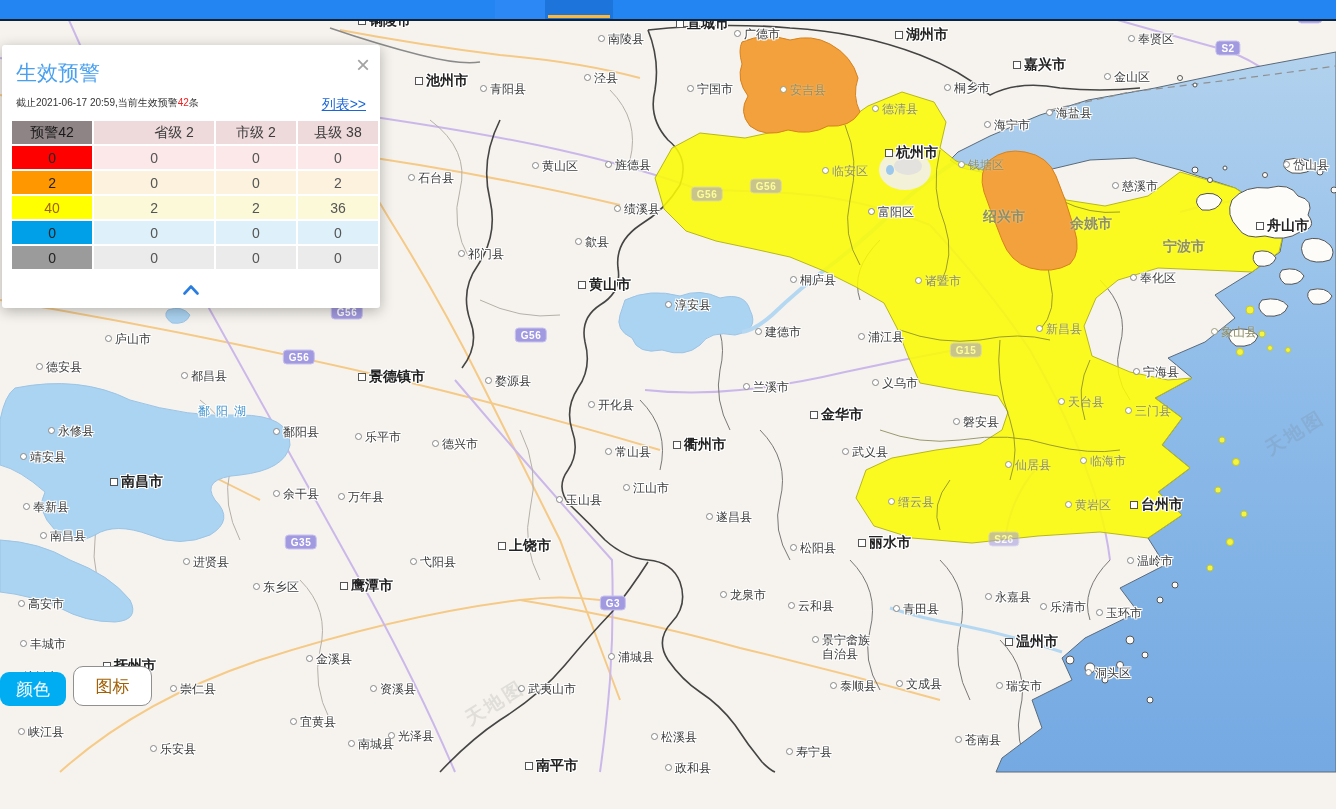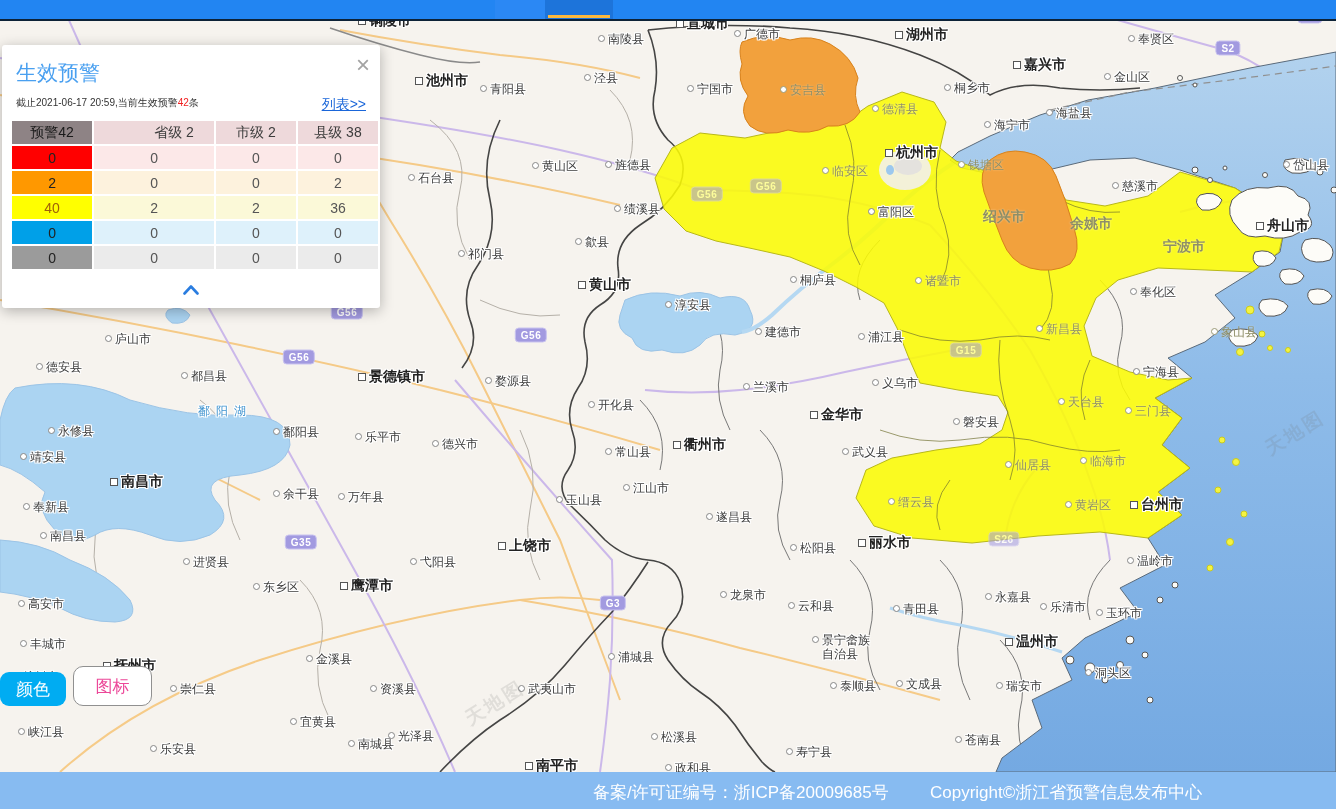--- a/index.html
+++ b/index.html
@@ -40,21 +40,21 @@
   .p-summary .red{color:#f02020;}
   .p-link{position:absolute;right:14px;top:51px;font-size:14px;color:#1a66d9;text-decoration:underline;cursor:pointer;}
   #wtable{position:absolute;left:8px;top:74px;border-collapse:separate;border-spacing:2px;}
   #wtable td,#wtable th{width:86px;height:23px;text-align:center;font-size:14px;font-weight:normal;padding:0;}
   #wtable th{color:#3c3c3c;}
   .p-chevron{position:absolute;left:50%;margin-left:-8px;top:240px;cursor:pointer;}
 
   
   #btn-color{position:absolute;left:0;top:672px;width:66px;height:34px;background:#00acf2;color:#fff;border:none;
              border-radius:9px;font-size:17px;z-index:10;font-family:inherit;cursor:pointer;}
-  #btn-icon{position:absolute;left:73px;top:666px;width:79px;height:40px;background:#fff;color:#ec4899;border:1px solid #909090;
+  #btn-icon{position:absolute;left:73px;top:666px;width:79px;height:40px;background:#fff;color:#a16207;border:1px solid #909090;
             border-radius:10px;font-size:17px;z-index:10;font-family:inherit;cursor:pointer;}
 
   
   #footer{position:absolute;left:0;bottom:0;width:1336px;height:37px;background:#87bbf1;z-index:11;}
   #footer span{position:absolute;top:9px;color:#fff;font-size:17px;}
   #footer .f1{left:593px;}
   #footer .f2{left:930px;}
 </style>
 </head>
 <body>
@@ -247,21 +247,21 @@
         <span class="lbl k-n" style="left: 868px; top: 205px;"><i class="mk-c"></i>富阳区</span>
         <span class="lbl k-n" style="left: 790px; top: 273px;"><i class="mk-c"></i>桐庐县</span>
         <span class="lbl k-n" style="left: 755px; top: 325px;"><i class="mk-c"></i>建德市</span>
         <span class="lbl k-n" style="left: 858px; top: 330px;"><i class="mk-c"></i>浦江县</span>
         <span class="lbl k-n" style="left: 1112px; top: 179px;"><i class="mk-c"></i>慈溪市</span>
         <span class="lbl k-D" style="left: 983px; top: 209px;">绍兴市</span>
         <span class="lbl k-D" style="left: 1070px; top: 216px;">余姚市</span>
         <span class="lbl k-D" style="left: 1163px; top: 239px;">宁波市</span>
         <span class="lbl k-c" style="left: 1256px; top: 218px;"><i class="mk-s"></i>舟山市</span>
         <span class="lbl k-n" style="left: 1283px; top: 158px;"><i class="mk-c"></i>岱山县</span>
-        <span class="lbl k-n" style="left: 1130px; top: 285px;"><i class="mk-c"></i>奉化区</span>
+        <span class="lbl k-n" style="left: 1130px; top: 271px;"><i class="mk-c"></i>奉化区</span>
         <span class="lbl k-d" style="left: 915px; top: 274px;"><i class="mk-c"></i>诸暨市</span>
         <span class="lbl k-d" style="left: 1036px; top: 322px;"><i class="mk-c"></i>新昌县</span>
         <span class="lbl k-d" style="left: 1211px; top: 325px;"><i class="mk-c"></i>象山县</span>
         <span class="lbl k-n" style="left: 1133px; top: 365px;"><i class="mk-c"></i>宁海县</span>
         <span class="lbl k-n" style="left: 872px; top: 376px;"><i class="mk-c"></i>义乌市</span>
         <span class="lbl k-n" style="left: 743px; top: 380px;"><i class="mk-c"></i>兰溪市</span>
         <span class="lbl k-c" style="left: 810px; top: 407px;"><i class="mk-s"></i>金华市</span>
         <span class="lbl k-n" style="left: 953px; top: 415px;"><i class="mk-c"></i>磐安县</span>
         <span class="lbl k-n" style="left: 842px; top: 445px;"><i class="mk-c"></i>武义县</span>
         <span class="lbl k-n" style="left: 588px; top: 398px;"><i class="mk-c"></i>开化县</span>
@@ -405,18 +405,14 @@
         </tbody>
     </table>
     <svg class="p-chevron" width="16" height="10" viewBox="0 0 16 10">
       <polyline points="1.5,8.5 8,1.5 14.5,8.5" fill="none" stroke="#2a7de0" stroke-width="2.6" stroke-linecap="round" stroke-linejoin="round"></polyline>
     </svg>
   </div>
 
   <button id="btn-color">颜色</button>
   <button id="btn-icon">图标</button>
 
-  <div id="footer">
-    <span class="f1">备案/许可证编号：浙ICP备20009685号</span>
-    <span class="f2">Copyright©浙江省预警信息发布中心</span>
-  </div>
 
 </div>
 
 </body></html>

